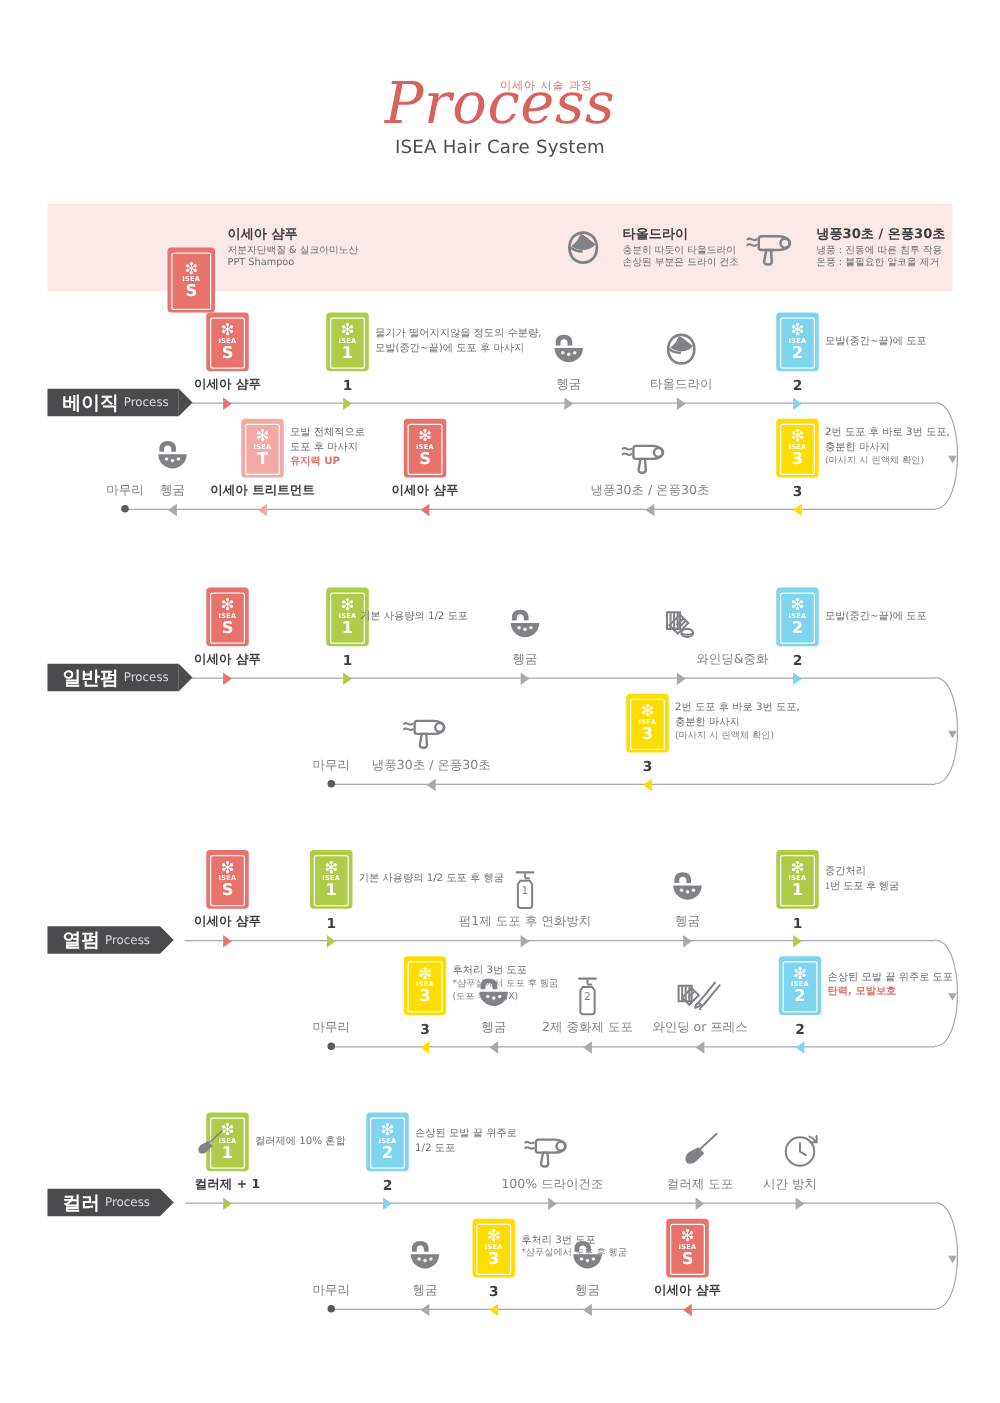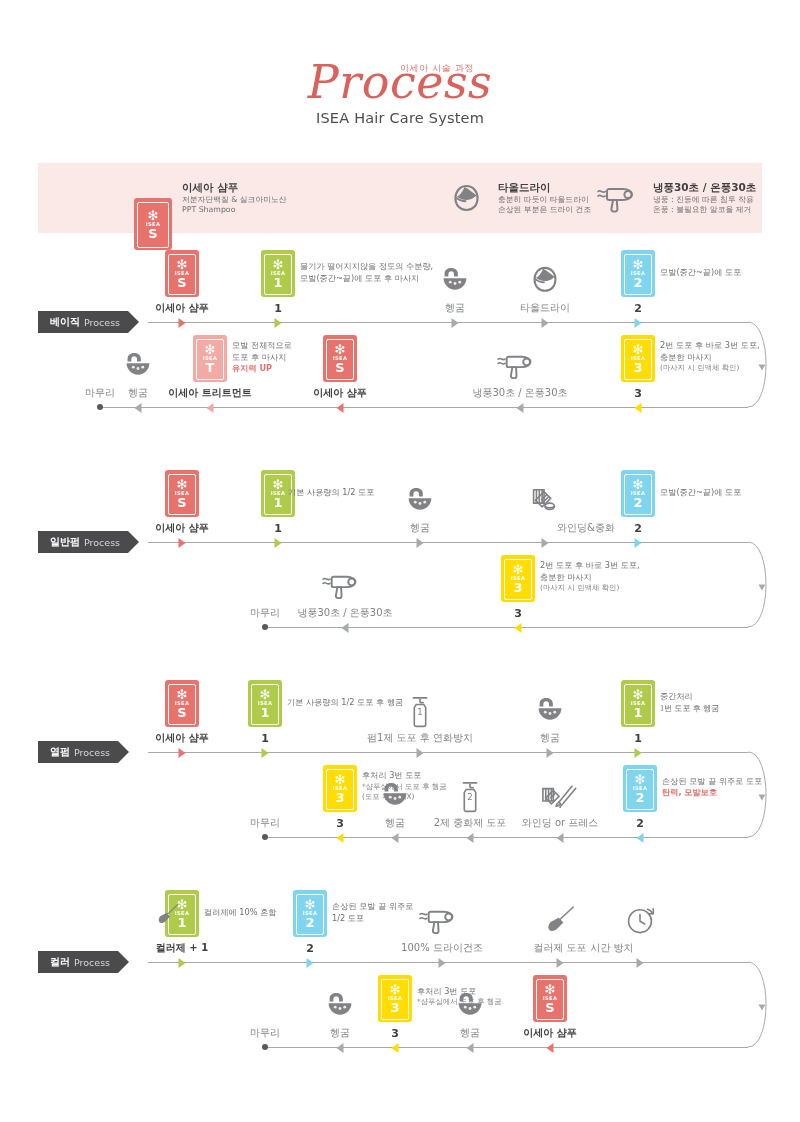--- a/index.html
+++ b/index.html
@@ -29,21 +29,21 @@
   .bi-line  { font-size:7.8px; color:#6d6e71; }
 
   
   .row { position:absolute; left:0; width:800px; }
   .lane { position:absolute; left:0; width:800px; height:1px; background:#a7a9ac; }
 
   
   .proc-label { position:absolute; height:22px; background:#4b4b4d; color:#fff;
                 display:flex; align-items:center; padding:0 8px 0 12px;
                 font-size:11.5px; white-space:nowrap; }
-  .proc-label .pl-kr { font-weight:bold; font-size:10px; }
+  .proc-label .pl-kr { font-weight:bold; font-size:15px; }
   .proc-label .pl-en { font-size:9.5px; color:#d8d8d8; margin-left:4px; font-weight:normal; }
   .proc-label:after { content:""; position:absolute; right:-11px; top:0;
                       border-left:11px solid #4b4b4d;
                       border-top:11px solid transparent;
                       border-bottom:11px solid transparent; }
 
   
   .node { position:absolute; transform:translateX(-50%); text-align:center; }
   .node-cap { font-size:10px; white-space:nowrap; line-height:1; }
   .node-cap.bold { font-weight:bold; color:#3f3f41; }
@@ -691,21 +691,21 @@
              <div class="node-cap grey">컬러제 도포</div>
       </div>
       <div class="mk r" style="left:560px;top:55.5px;
                border-left-color:#a7a9ac;"></div>
       <div class="icn" style="left:560px;top:4px;">
         <svg width="30.4" height="28.5" viewBox="0 0 32 30">
         <path d="M30 1L15 15" stroke="#808285" stroke-width="1.6" stroke-linecap="round" fill="none"></path>
         <path d="M14.6 12.4l5 5-6.4 6.4c-2.6 2.6-6.6 3.2-8.4 1.4s-1.2-5.8 1.4-8.4z" fill="#808285"></path>
         </svg>
       </div>
-      <div class="node" style="left:612px;top:41px;text-align:right;">
+      <div class="node" style="left:632px;top:41px;text-align:right;">
              <div class="node-cap grey">시간 방치</div>
       </div>
       <div class="mk r" style="left:640px;top:55.5px;
                border-left-color:#a7a9ac;"></div>
       <div class="icn" style="left:640px;top:4px;">
         <svg width="28.5" height="28.5" viewBox="0 0 30 30">
         <circle cx="15" cy="16" r="12" fill="none" stroke="#808285" stroke-width="1.7"></circle>
         <path d="M15 9v7l5 3" fill="none" stroke="#808285" stroke-width="1.7" stroke-linecap="round"></path>
         <path d="M23 3.5c2.5 1 4.3 2.6 5.4 4.4" fill="none" stroke="#808285" stroke-width="1.7" stroke-linecap="round"></path>
         <path d="M29 3v5.2h-5.2" fill="none" stroke="#808285" stroke-width="1.7" stroke-linecap="round"></path>

